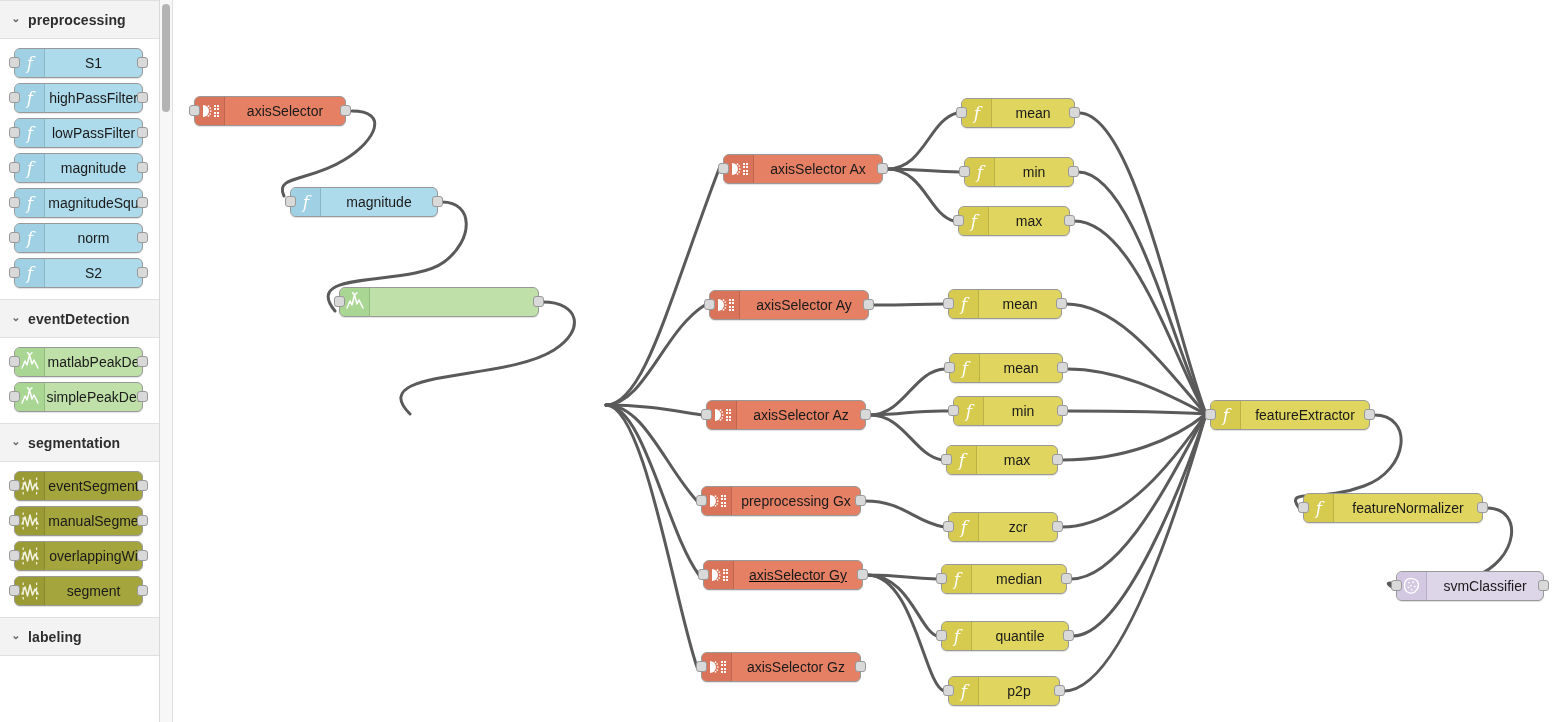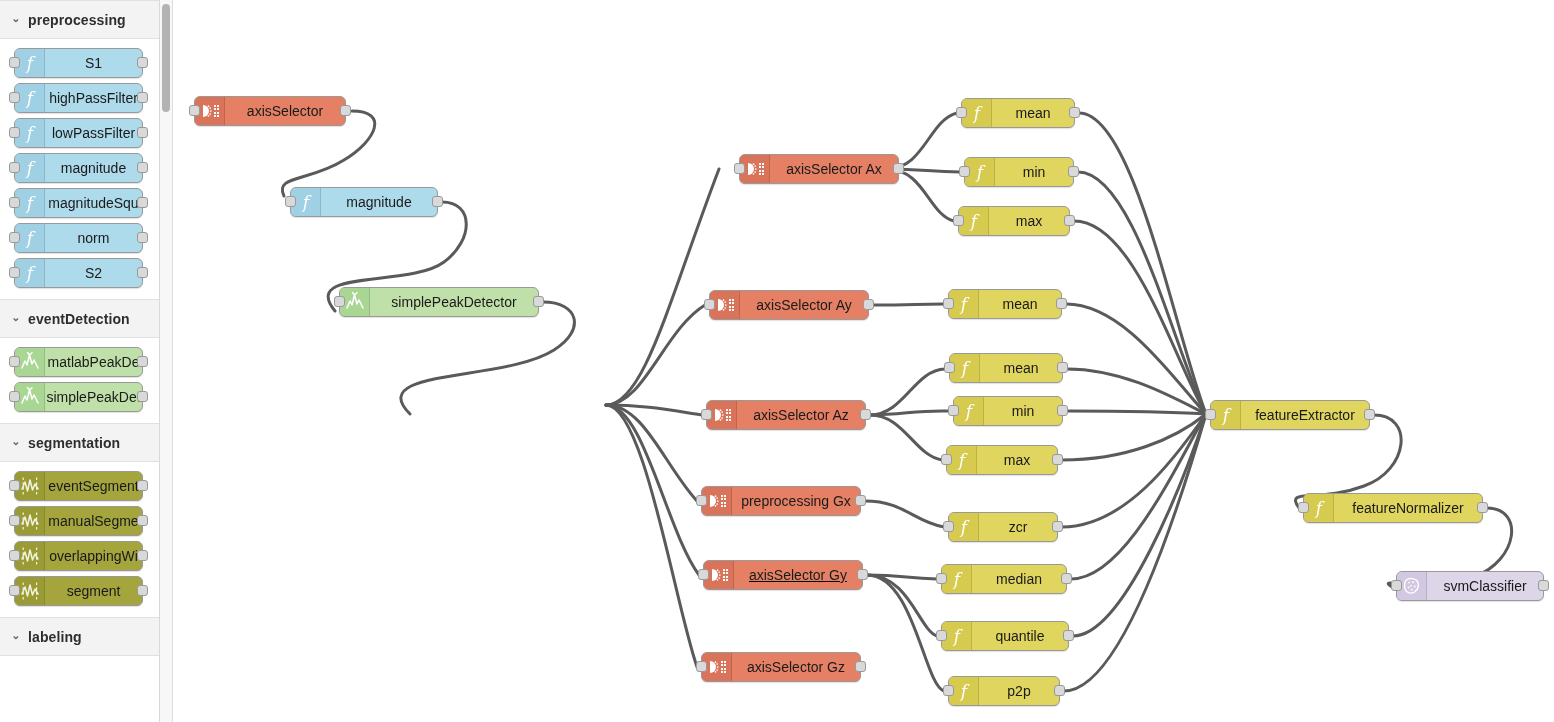--- a/index.html
+++ b/index.html
@@ -394,25 +394,24 @@
       </div>
       <div class="cnode" style="left: 165px; top: 287px; width: 200px;">
         <div class="node c-green">
           <div class="port in"></div>
           <div class="icon-box">
             <svg width="20" height="20" viewBox="0 0 20 20">
               <path d="M2 16 L5 9 L7 13 L9.5 3 L12 12 L14 8 L18 16" fill="none" stroke="#fff" stroke-width="1.5" stroke-linejoin="round" stroke-linecap="round"></path>
               <path d="M9.5 3 L7.5 0.5 M9.5 3 L12 0.8" fill="none" stroke="#fff" stroke-width="1.4" stroke-linecap="round"></path>
             </svg>
           </div>
-          <div class="label">simplePeakDetector</div>
-          <div class="port out"></div>
-        </div>
-      </div>
-      <div class="cnode" style="left: 565px; top: 154px; width: 160px;">
+          <div class="port out"></div>
+        </div>
+      </div>
+      <div class="cnode" style="left: 549px; top: 154px; width: 160px;">
         <div class="node c-salmon">
           <div class="port in"></div>
           <div class="icon-box">
             <svg width="20" height="20" viewBox="0 0 20 20">
               <path d="M3 4 A6 6 0 0 1 3 16 Z" fill="#fff"></path>
               <circle cx="8.5" cy="5.2" r="0.85" fill="#fff"></circle>
               <circle cx="10.2" cy="7" r="0.85" fill="#fff"></circle>
               <circle cx="10.8" cy="10" r="0.85" fill="#fff"></circle>
               <circle cx="10.2" cy="13" r="0.85" fill="#fff"></circle>
               <circle cx="8.5" cy="14.8" r="0.85" fill="#fff"></circle>

